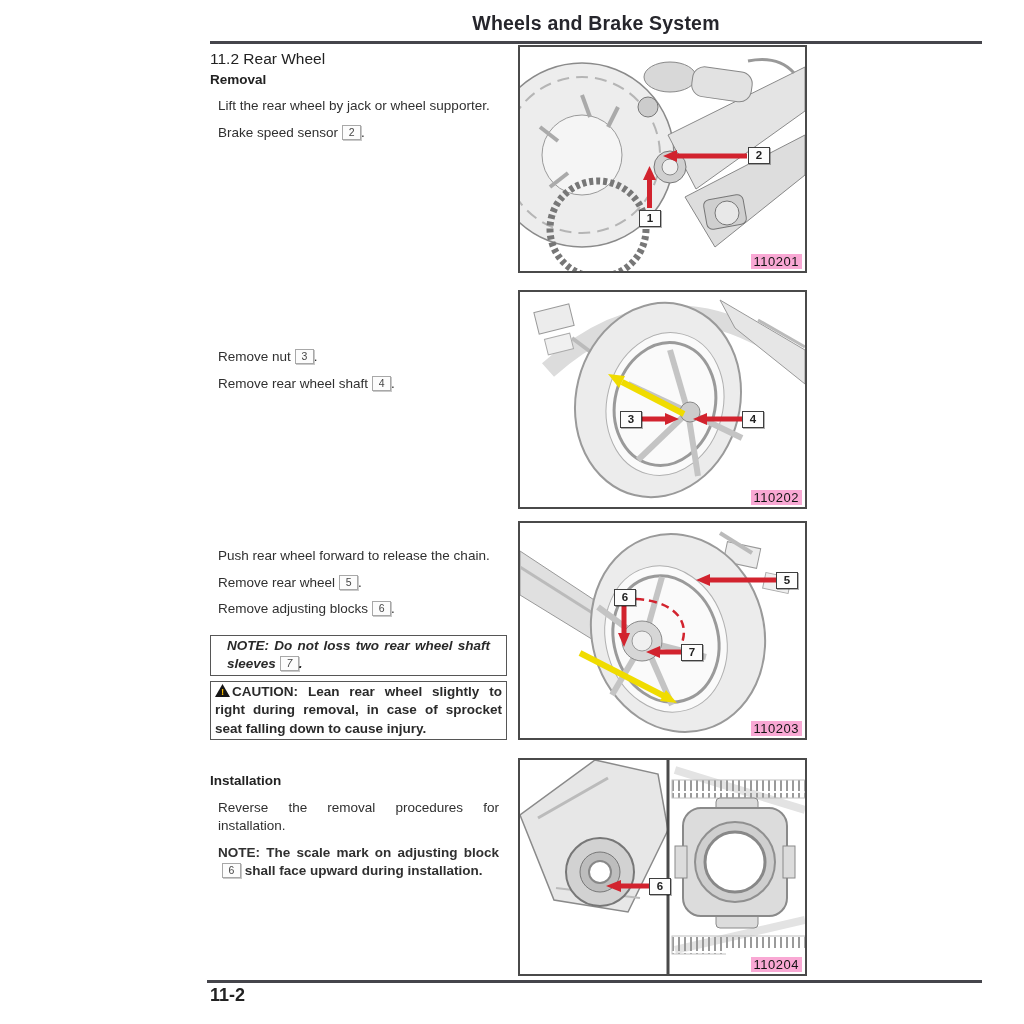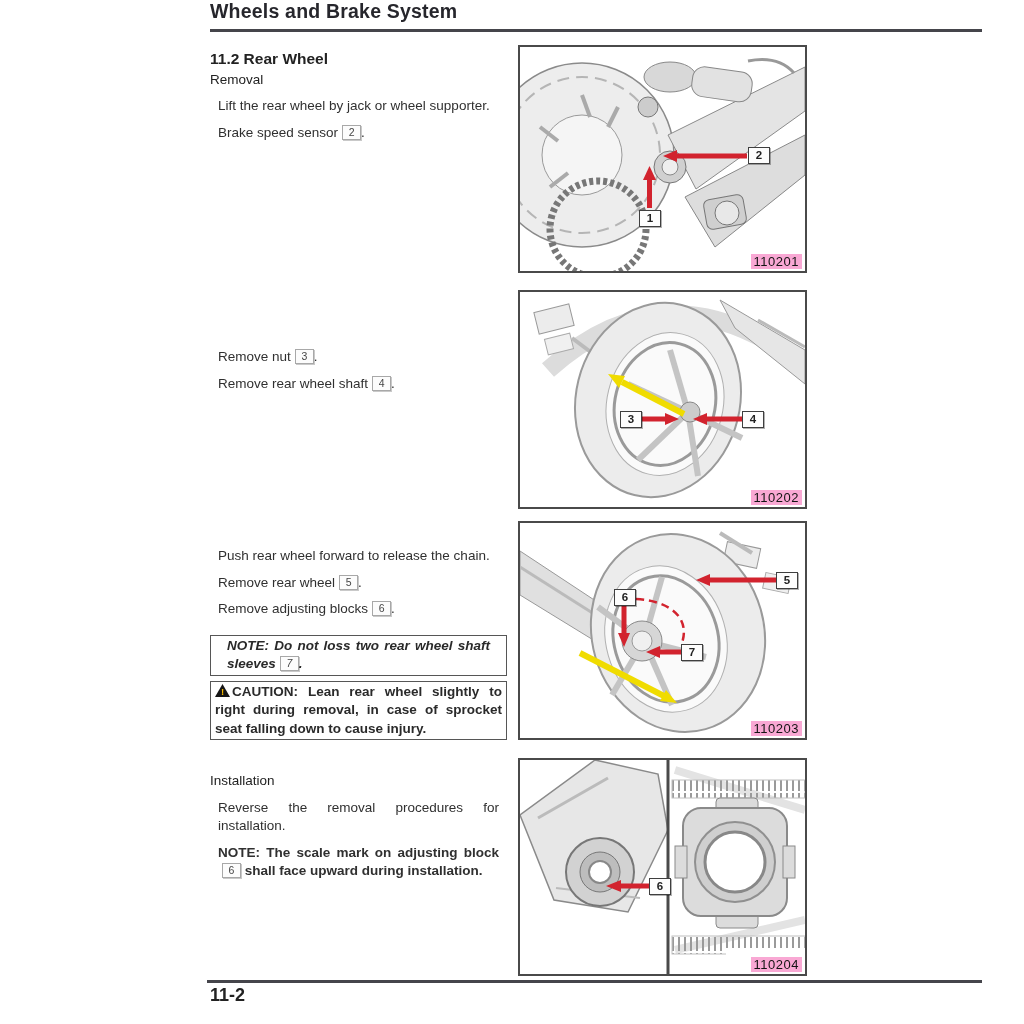--- a/index.html
+++ b/index.html
@@ -1,27 +1,27 @@
 <!DOCTYPE html>
 <html><head>
 <meta charset="utf-8">
 <style>
   html,body{margin:0;padding:0;background:#fff;}
   .page{position:relative;width:1024px;height:1024px;background:#ffffff;overflow:hidden;
         font-family:"Liberation Sans","DejaVu Sans",sans-serif;color:#2b2b2b;}
 
   
-  .header{position:absolute;left:210px;top:0;width:772px;border-bottom:3px solid #45454b;padding-bottom:6px;}
+  .header{position:absolute;left:210px;top:12px;width:772px;border-bottom:3px solid #45454b;padding-bottom:6px;text-align:center;}
   .header h1{margin:0;font-size:19.5px;font-weight:bold;color:#26262c;letter-spacing:.2px;}
 
   
   .textblock{position:absolute;left:210px;width:297px;font-size:13.5px;line-height:18.5px;color:#303030;}
   .b1{top:50px}.b2{top:340px}.b3{top:539px}.b4{top:772px}
-  h2.section{margin:0 0 2px 0;font-size:15.5px;font-weight:bold;color:#222;}
-  h3.sub{margin:0;font-size:13.5px;font-weight:normal;color:#222;}
+  h2.section{margin:0 0 2px 0;font-size:15.5px;font-weight:normal;color:#222;}
+  h3.sub{margin:0;font-size:13.5px;font-weight:bold;color:#222;}
   p{margin:8px;}
   p.just{text-align:justify;}
   .boldtxt{font-weight:bold;}
   .ref{display:inline-block;min-width:13px;padding:0 2px;margin-left:4px;text-align:center;
        font-size:10.5px;line-height:13px;font-weight:normal;color:#444;background:#fcfcfc;
        border:1px solid #a8a8a8;box-shadow:1px 1px 0 #c9c9c9;vertical-align:1px;}
   .notebox{border:1.5px solid #565656;padding:1px 16px;margin-top:16px;text-align:justify;font-weight:bold;color:#2a2a2a;font-style:italic;}
   .cautionbox{border:1.5px solid #565656;padding:1px 4px;margin-top:5px;text-align:justify;font-weight:bold;color:#2a2a2a;}
   .cicon{display:inline-block;vertical-align:-1px;margin-right:2px;}
 

